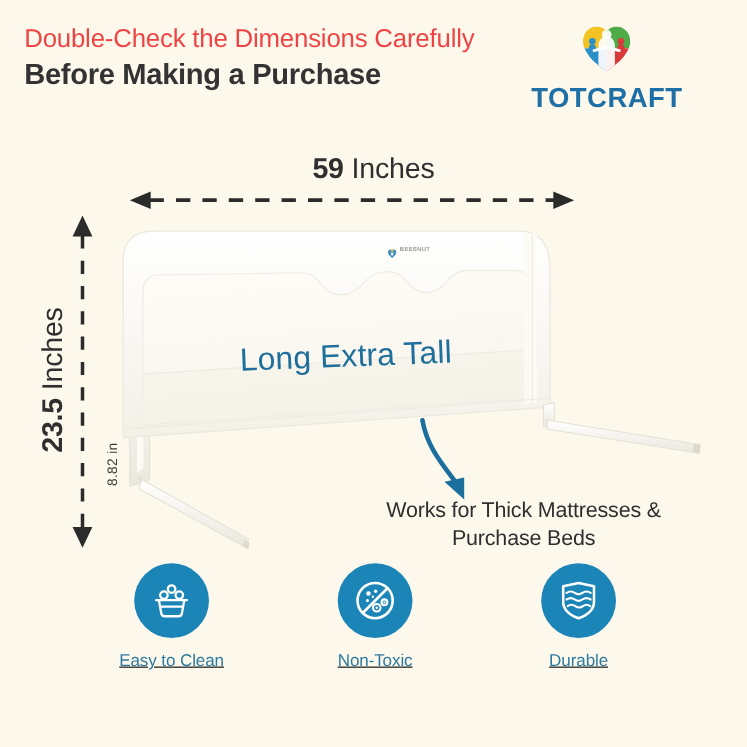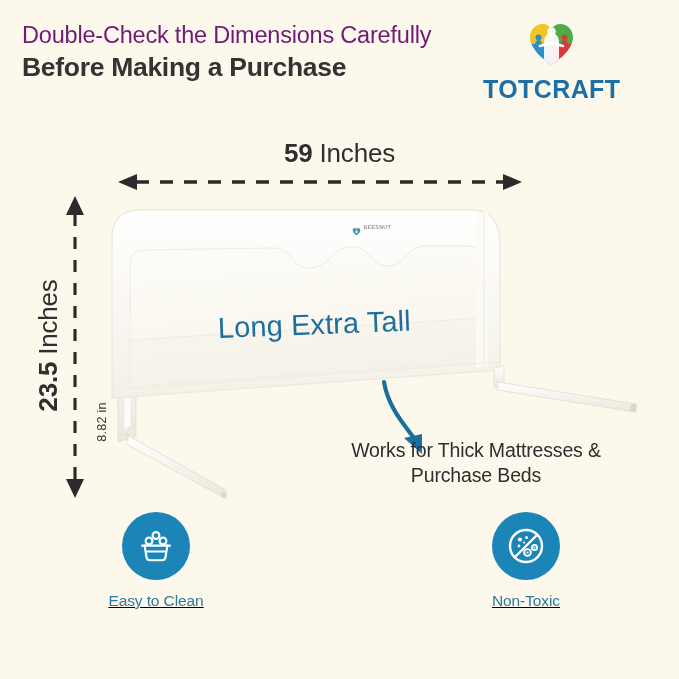--- a/index.html
+++ b/index.html
@@ -9,21 +9,21 @@
     font-family:"Liberation Sans", sans-serif;
     overflow:hidden;
     position:relative;
     -webkit-font-smoothing:antialiased;
   }
   .stage{position:absolute;inset:0;}
 
   
   .hdr{position:absolute;left:22px;top:22px;width:640px;}
   .hdr-l1{
-    font-size:23.5px;font-weight:400;color:#701a75;
+    font-size:23.5px;font-weight:400;color:#ef4444;
     letter-spacing:-.2px;line-height:1.18;white-space:nowrap;
   }
   .hdr-l2{
     font-size:26.5px;font-weight:700;color:#333333;
     letter-spacing:-.3px;line-height:1.2;margin-top:2px;white-space:nowrap;
   }
   .brand{position:absolute;left:483px;top:22px;display:flex;align-items:center;gap:9px;flex-direction:column;}
   .brand-mark{width:47px;height:44px;display:block;}
   .brand-word{
     font-size:25px;font-weight:700;color:#1d6fa5;letter-spacing:.4px;
@@ -68,21 +68,21 @@
     display:flex;align-items:center;gap:2.5px;
   }
   .rail-badge-mark{width:9px;height:9px;display:block;}
   .rail-badge-word{
     font-size:5.4px;font-weight:700;color:#9a9a96;letter-spacing:.25px;
   }
 
   
   .callout-arrow{position:absolute;left:378px;top:378px;width:70px;height:86px;}
   .callout-txt{
-    position:absolute;left:296px;top:438px;width:360px;text-align:center;
+    position:absolute;left:296px;top:452px;width:360px;text-align:center;
     font-size:19.5px;font-weight:400;color:#2e2e2e;line-height:1.28;
     letter-spacing:-.15px;
   }
 
   
   .features{
     position:absolute;left:96px;top:512px;width:490px;height:110px;
     display:flex;justify-content:space-between;align-items:flex-start;text-decoration:underline;
   }
   .feat{width:120px;display:flex;flex-direction:column;align-items:center;}
@@ -280,16 +280,29 @@
           </g>
           <g fill="#ffffff">
             <circle cx="22.5" cy="27.5" r="1.1"></circle>
             <circle cx="29.5" cy="22.5" r=".9"></circle>
           </g>
         </svg>
       </div>
       <div class="feat-lbl">Non-Toxic</div>
     </div>
 
+    <div class="feat">
+      <div class="feat-ico">
+        <svg width="38" height="40" viewBox="0 0 38 40">
+          <path d="M5 7 L19 4 L33 7 L33 21 Q33 31 19 36 Q5 31 5 21 Z" fill="none" stroke="#ffffff" stroke-width="2.3" stroke-linejoin="round"></path>
+          <g fill="none" stroke="#ffffff" stroke-width="1.9" stroke-linecap="round">
+            <path d="M8 13 Q12 10.5 15.5 13 Q19 15.5 22.5 13 Q26 10.5 30 13"></path>
+            <path d="M8 19 Q12 16.5 15.5 19 Q19 21.5 22.5 19 Q26 16.5 30 19"></path>
+            <path d="M9 25 Q12.5 22.5 16 25 Q19.5 27.5 23 25 Q26.5 22.5 29.5 25"></path>
+          </g>
+        </svg>
+      </div>
+      <div class="feat-lbl">Durable</div>
+    </div>
 
   </div>
 
 </div>
 
 </body></html>

